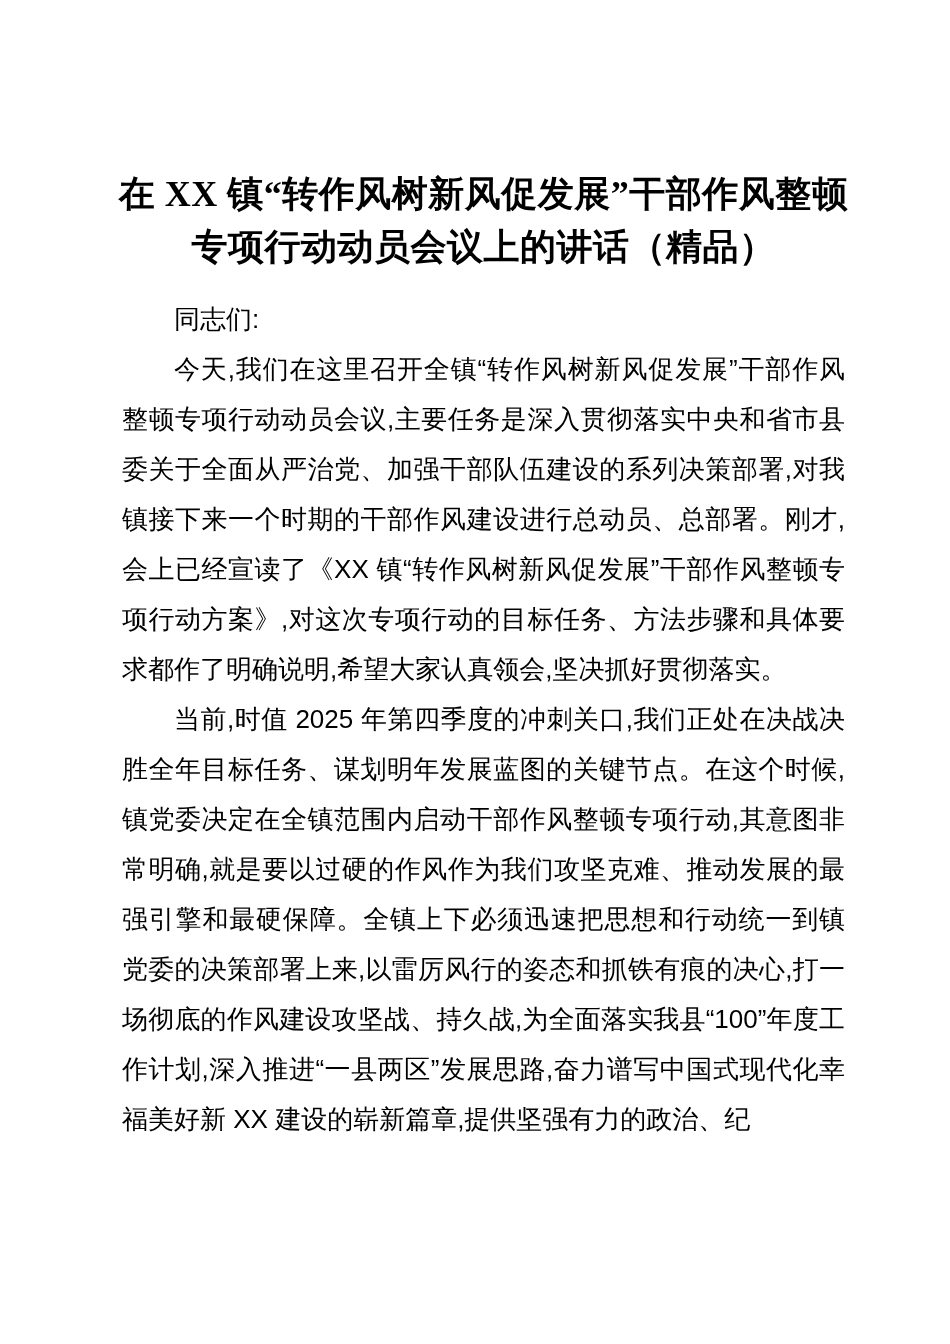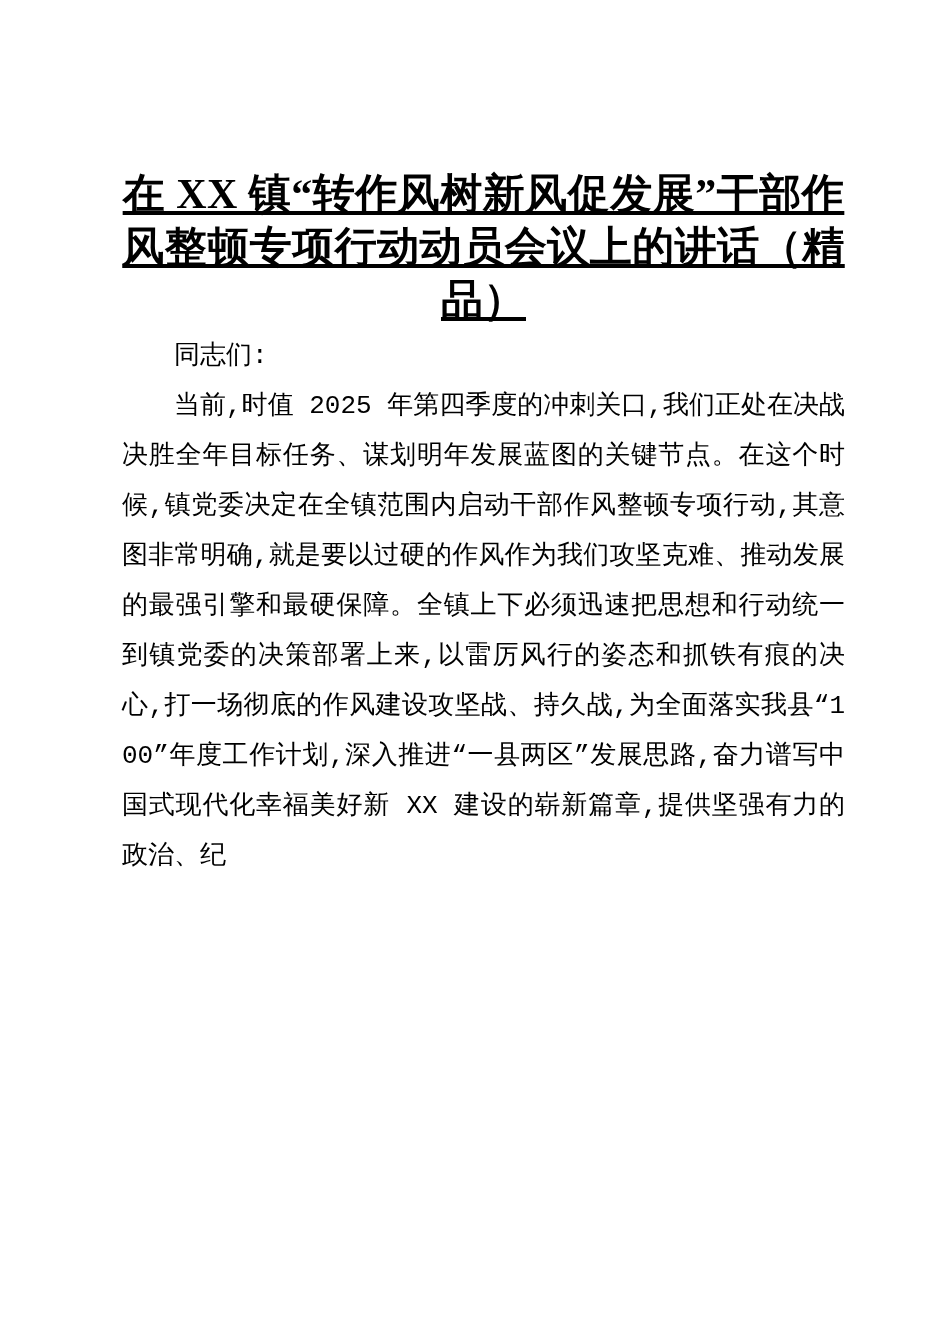--- a/index.html
+++ b/index.html
@@ -14,40 +14,40 @@
     margin: 0 auto;
     background: #ffffff;
     color: #000000;
     box-sizing: border-box;
     padding: 168px 105px 0 122px;
     overflow: hidden;
   }
   .doc-title {
     font-family: "Liberation Serif", "DejaVu Serif", serif;
     font-weight: 700;
-    font-size: 42px;
+    font-size: 36px;
     line-height: 53px;
     text-align: center;
-    margin: 0 -14px 4px -14px;
+    margin: 0 -14px 20px -14px;
     letter-spacing: 0.5px;
-    text-decoration: underline;
   }
   .doc-body p {
-    font-family: Liberation Mono, monospace;
+    font-family: Liberation Sans, sans-serif;
     font-size: 26px;
     line-height: 50px;
     text-align: justify;
     text-justify: inter-ideograph;
     text-indent: 2em;
     margin: 0;
     word-break: break-all;
   }
 </style>
 </head>
 <body>
 
 <div class="page">
   <h1 class="doc-title">在 XX 镇“转作风树新风促发展”干部作风整顿专项行动动员会议上的讲话（精品）</h1>
   <div class="doc-body">
     <p>同志们:</p>
+    <p>今天,我们在这里召开全镇“转作风树新风促发展”干部作风整顿专项行动动员会议,主要任务是深入贯彻落实中央和省市县委关于全面从严治党、加强干部队伍建设的系列决策部署,对我镇接下来一个时期的干部作风建设进行总动员、总部署。刚才,会上已经宣读了《XX 镇“转作风树新风促发展”干部作风整顿专项行动方案》,对这次专项行动的目标任务、方法步骤和具体要求都作了明确说明,希望大家认真领会,坚决抓好贯彻落实。</p>
     <p>当前,时值 2025 年第四季度的冲刺关口,我们正处在决战决胜全年目标任务、谋划明年发展蓝图的关键节点。在这个时候,镇党委决定在全镇范围内启动干部作风整顿专项行动,其意图非常明确,就是要以过硬的作风作为我们攻坚克难、推动发展的最强引擎和最硬保障。全镇上下必须迅速把思想和行动统一到镇党委的决策部署上来,以雷厉风行的姿态和抓铁有痕的决心,打一场彻底的作风建设攻坚战、持久战,为全面落实我县“100”年度工作计划,深入推进“一县两区”发展思路,奋力谱写中国式现代化幸福美好新 XX 建设的崭新篇章,提供坚强有力的政治、纪</p>
   </div>
 </div>
 
 </body></html>

